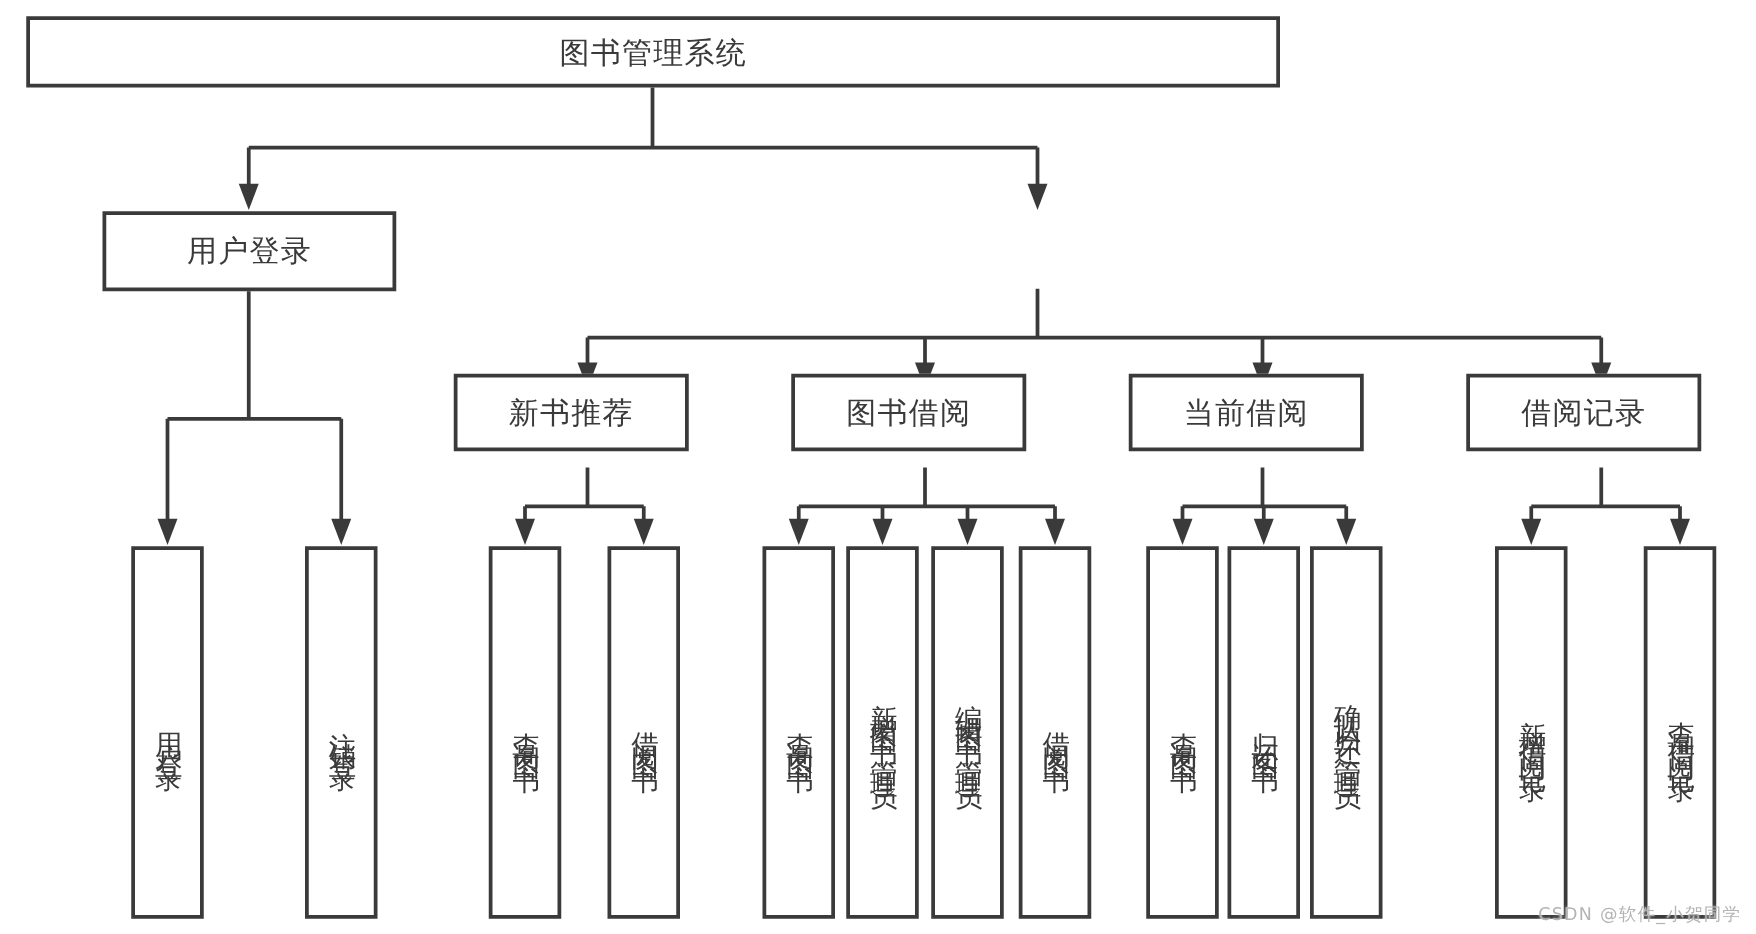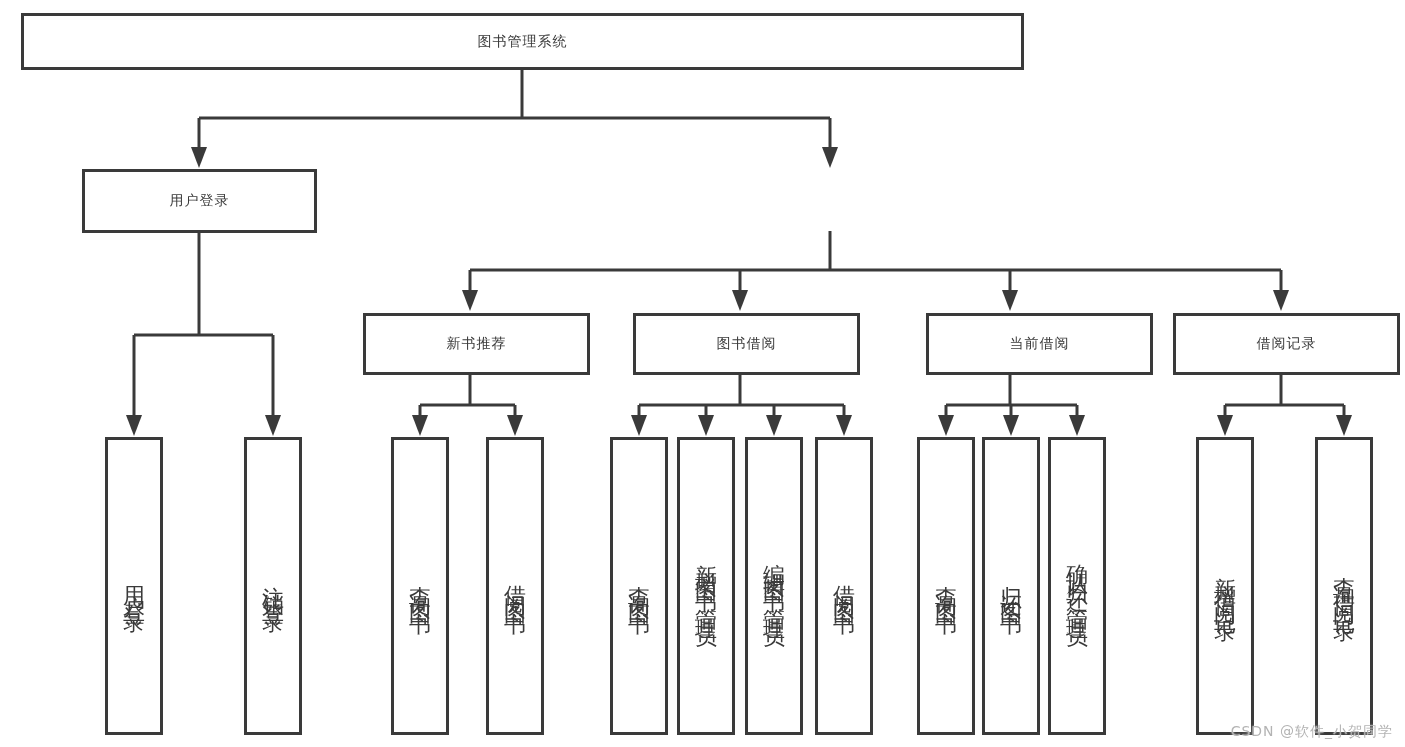--- a/index.html
+++ b/index.html
@@ -32,30 +32,30 @@
   .node {
     position: absolute;
     background: var(--bg);
     border: 3px solid var(--line);
     color: var(--text);
     display: flex;
     align-items: center;
     justify-content: center;
   }
   .hnode {
-    font-size: 14px;
+    font-size: 24px;
     letter-spacing: 1px;
     white-space: nowrap;
   }
   .root-node {
     left: 21px; top: 13px;
     width: 1003px; height: 57px;
   }
   .l2-node { top: 169px; width: 235px; height: 64px; }
-  .l3-node { top: 313px; width: 227px; height: 62px; }
+  .l3-node { top: 299px; width: 188px; height: 62px; }
   .leaf {
     top: 437px;
     width: 58px; height: 298px;
     writing-mode: vertical-rl;
     text-orientation: mixed;
     font-size: 22px;
     letter-spacing: 9px;
     line-height: 1;
   }
   .watermark {
@@ -149,21 +149,21 @@
       <polygon class="arrow" points="1344,436 1336,415 1352,415"></polygon>
     </g>
   </svg>
 
   <div class="node hnode root-node">图书管理系统</div>
 
   <div class="node hnode l2-node" style="left:82px;">用户登录</div>
 
   <div class="node hnode l3-node" style="left:363px;">新书推荐</div>
   <div class="node hnode l3-node" style="left:633px;">图书借阅</div>
-  <div class="node hnode l3-node" style="left:903px;margin-left:23px;">当前借阅</div>
+  <div class="node hnode l3-node" style="left:903px;">当前借阅</div>
   <div class="node hnode l3-node" style="left:1173px;">借阅记录</div>
 
   <div class="node leaf" style="left:105px;">用户登录</div>
   <div class="node leaf" style="left:244px;">注销登录</div>
 
   <div class="node leaf" style="left:391px;">查询图书</div>
   <div class="node leaf" style="left:486px;">借阅图书</div>
 
   <div class="node leaf" style="left:610px;">查询图书</div>
   <div class="node leaf" style="left:677px;">新增图书（管理员）</div>

